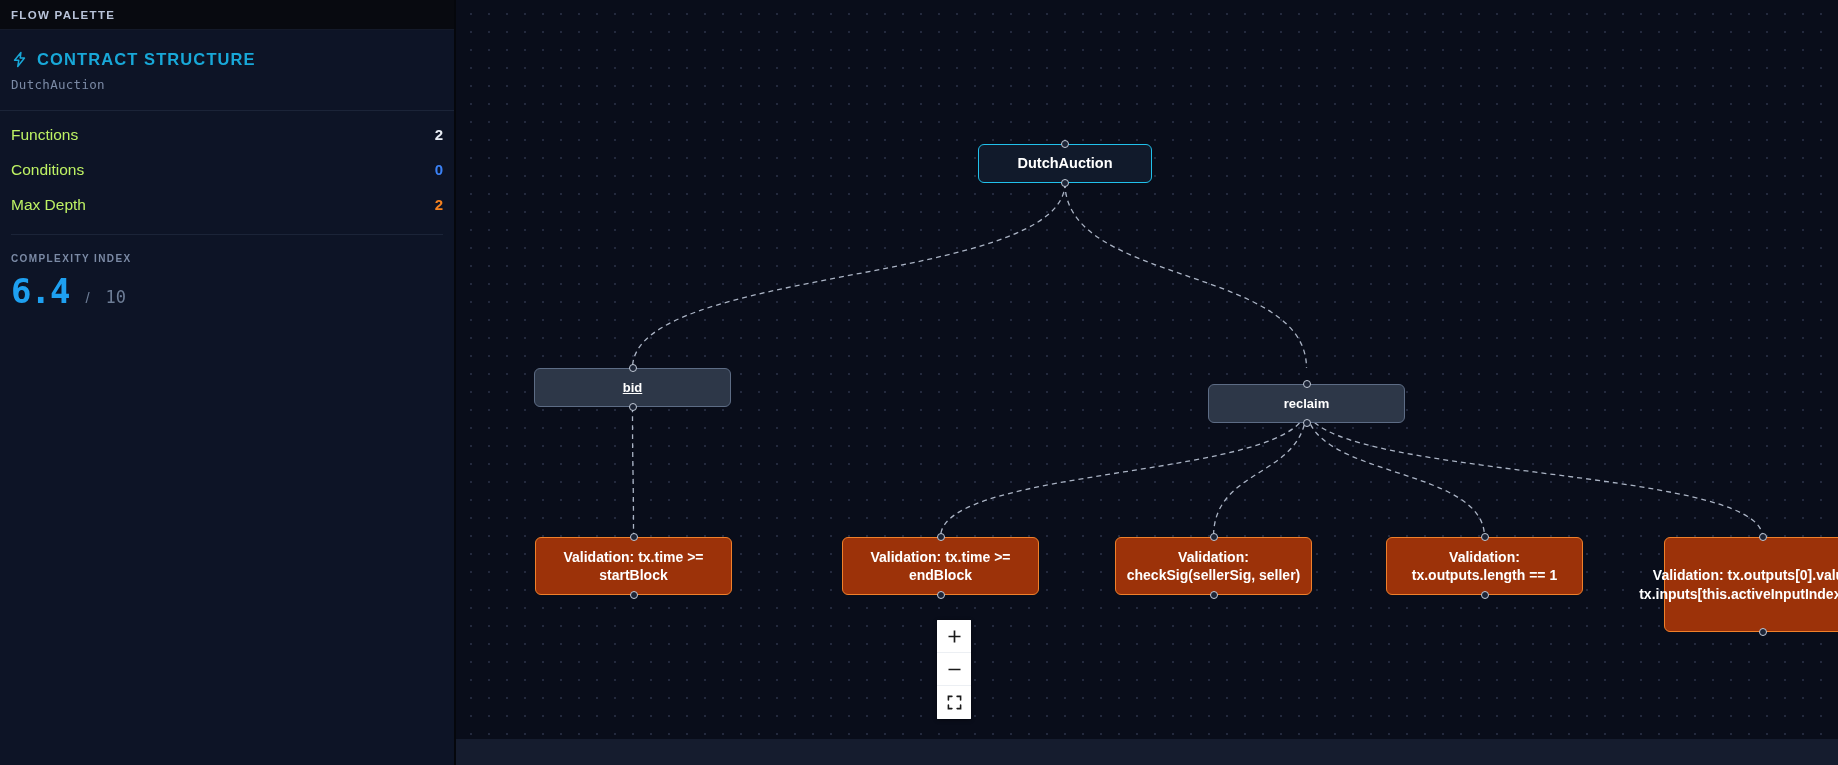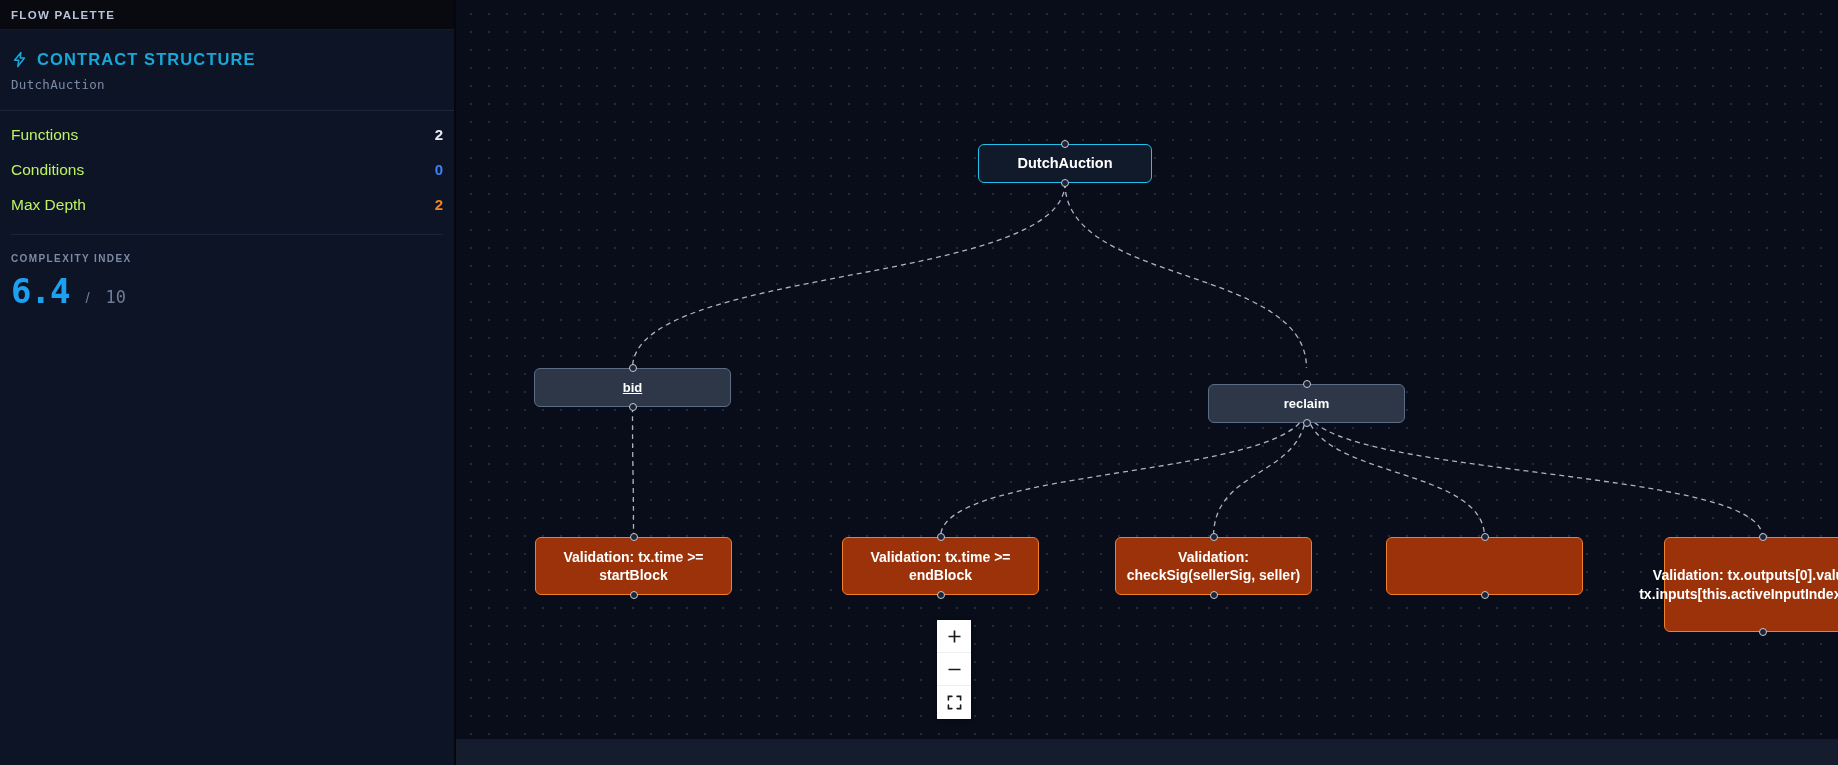--- a/index.html
+++ b/index.html
@@ -309,20 +309,21 @@
             <span>Validation: tx.time &gt;= endBlock</span>
             <span class="handle handle-top"></span>
             <span class="handle handle-bot"></span>
           </div>
           <div class="node node-val" style="left: 659px; top: 537px; width: 197px; height: 58px;">
             <span>Validation: checkSig(sellerSig, seller)</span>
             <span class="handle handle-top"></span>
             <span class="handle handle-bot"></span>
           </div>
           <div class="node node-val" style="left: 930px; top: 537px; width: 197px; height: 58px;">
+            <span>Validation: tx.outputs.length == 1</span>
             <span class="handle handle-top"></span>
             <span class="handle handle-bot"></span>
           </div>
           <div class="node node-val" style="left: 1208px; top: 537px; width: 197px; height: 95px;">
             <span>Validation: tx.outputs[0].value == tx.inputs[this.activeInputIndex].value</span>
             <span class="handle handle-top"></span>
             <span class="handle handle-bot"></span>
           </div>
         </div>
 

